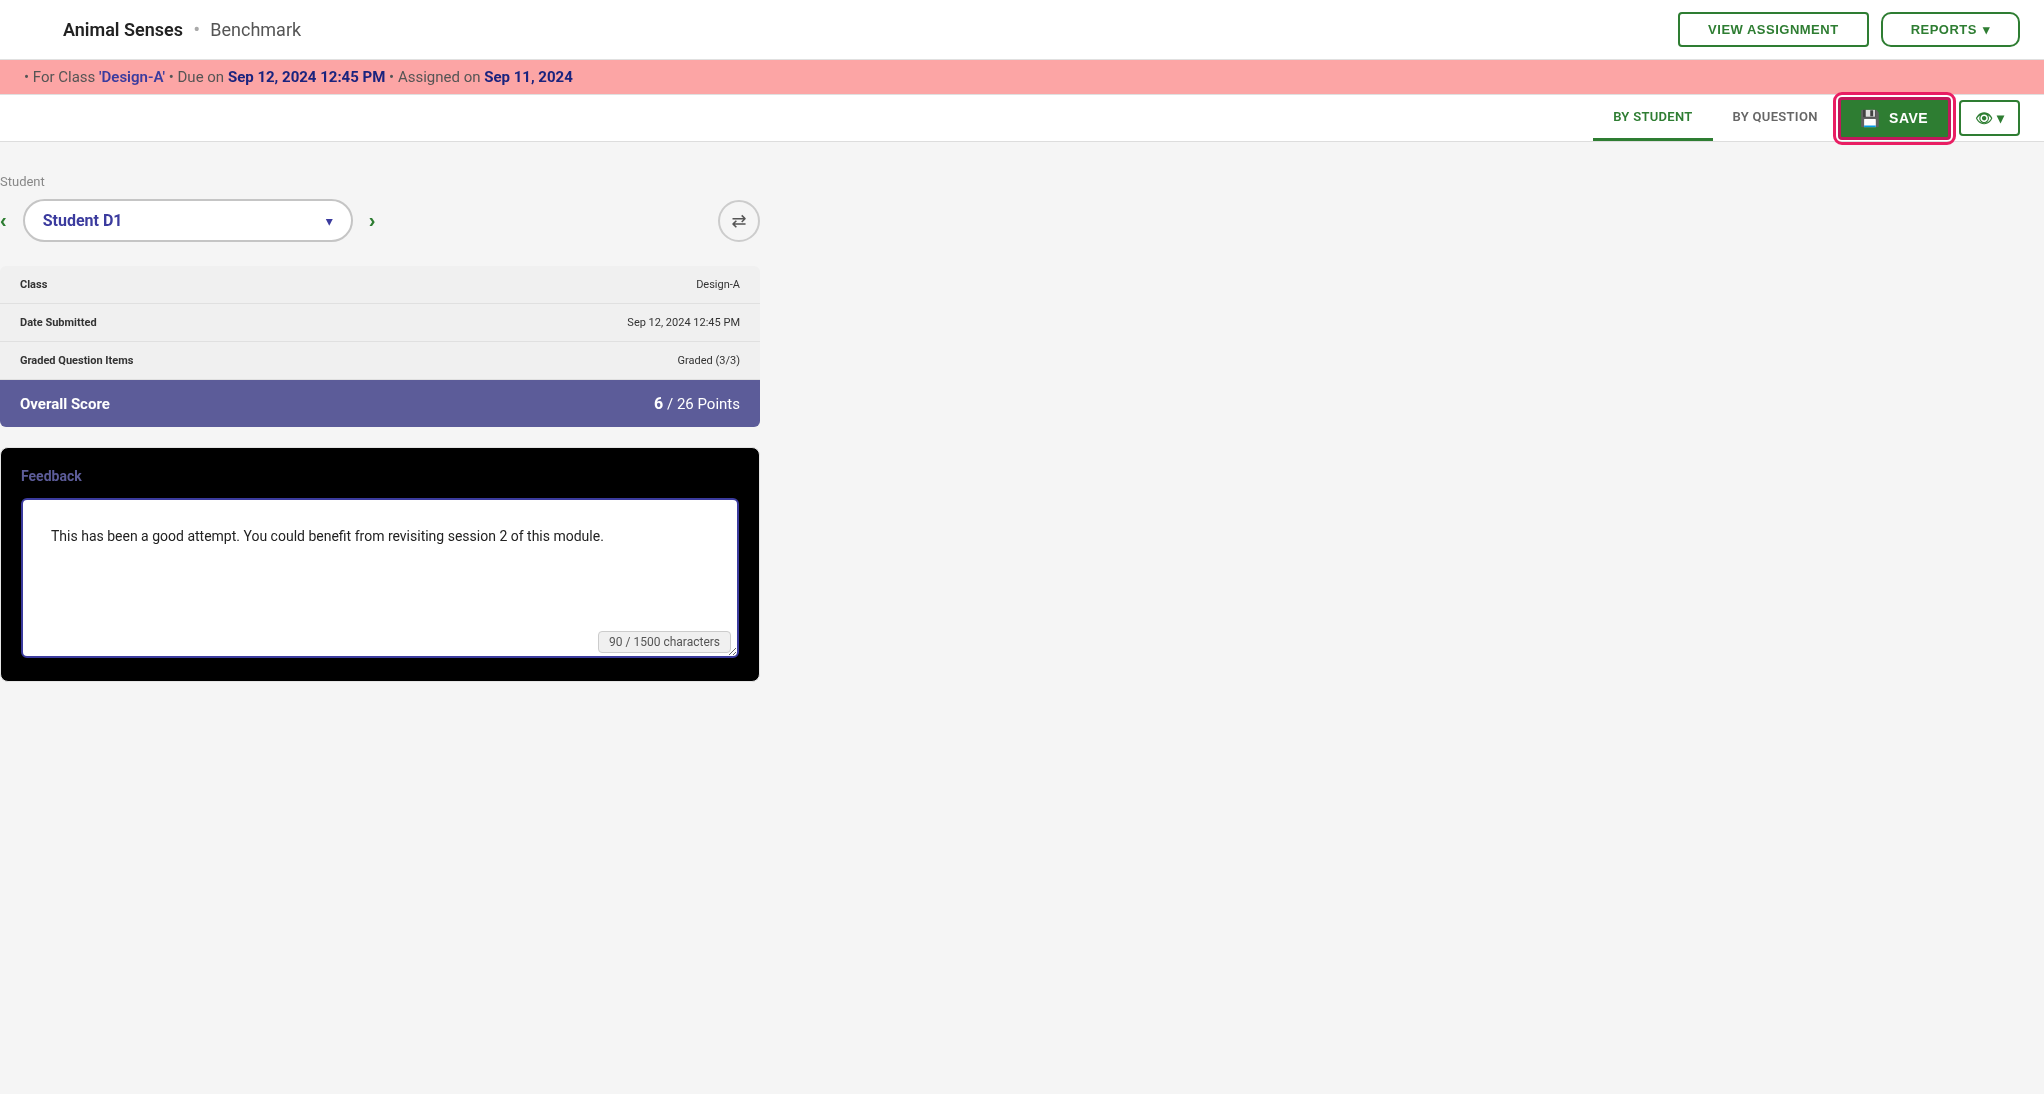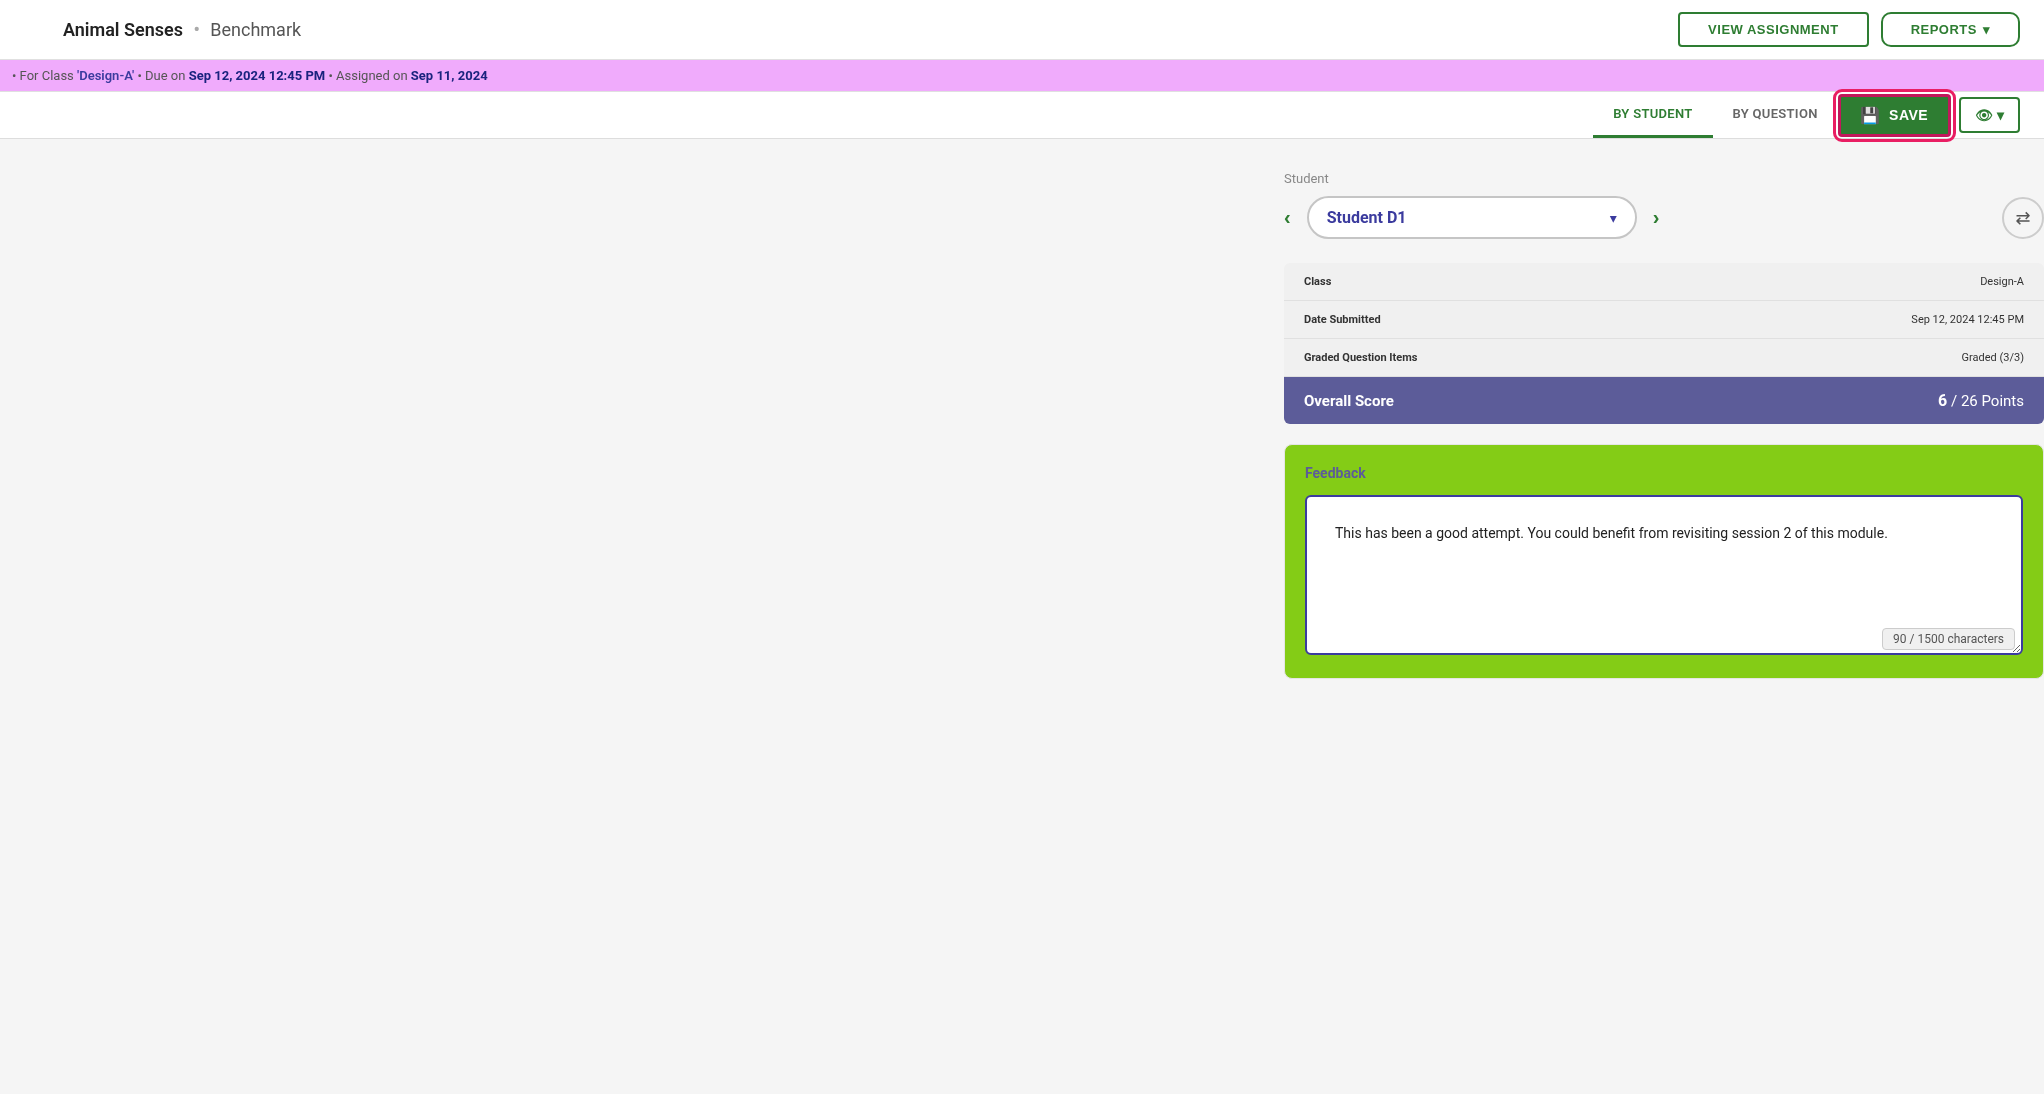--- a/index.html
+++ b/index.html
@@ -45,23 +45,23 @@
       cursor: pointer;
       border-radius: 4px;
       letter-spacing: 0.5px;
     }
     .btn-reports {
       display: flex;
       gap: 6px;
       border-radius: 10px;
     }
     .meta-bar {
-      background: #f0abfc;
-      padding: 8px 12px;
-      font-size: 13px;
+      background: #fca5a5;
+      padding: 8px 24px;
+      font-size: 15px;
       color: #555;
       border-bottom: 1px solid #e0e0e0;
     }
     .meta-bar .highlight {
       color: #3b3b9e;
       font-weight: 600;
     }
     .meta-bar .bold-date {
       color: #1a237e;
       font-weight: 700;
@@ -125,21 +125,21 @@
       cursor: pointer;
       border-radius: 4px;
       display: flex;
       align-items: center;
       gap: 4px;
     }
     .main-content {
       padding: 32px 0;
       display: flex;
       flex-direction: column;
-      align-items: flex-end;
+      align-items: flex-start;
     }
     .student-selector-row {
       display: flex;
       align-items: center;
       gap: 16px;
       margin-bottom: 24px;
       width: 760px;
     }
     .student-label-above {
       color: #888;
@@ -226,21 +226,21 @@
     }
     .score-value {
       color: #fff;
       font-size: 15px;
     }
     .score-value .score-num {
       font-weight: 700;
       font-size: 16px;
     }
     .feedback-card {
-      background: #84cc16;
+      background: #000000;
       border-radius: 8px;
       width: 760px;
       padding: 20px;
       border: 1px solid #e5e5e5;
     }
     .feedback-title {
       font-size: 14px;
       font-weight: 700;
       color: #5c5c99;
       margin-bottom: 14px;

